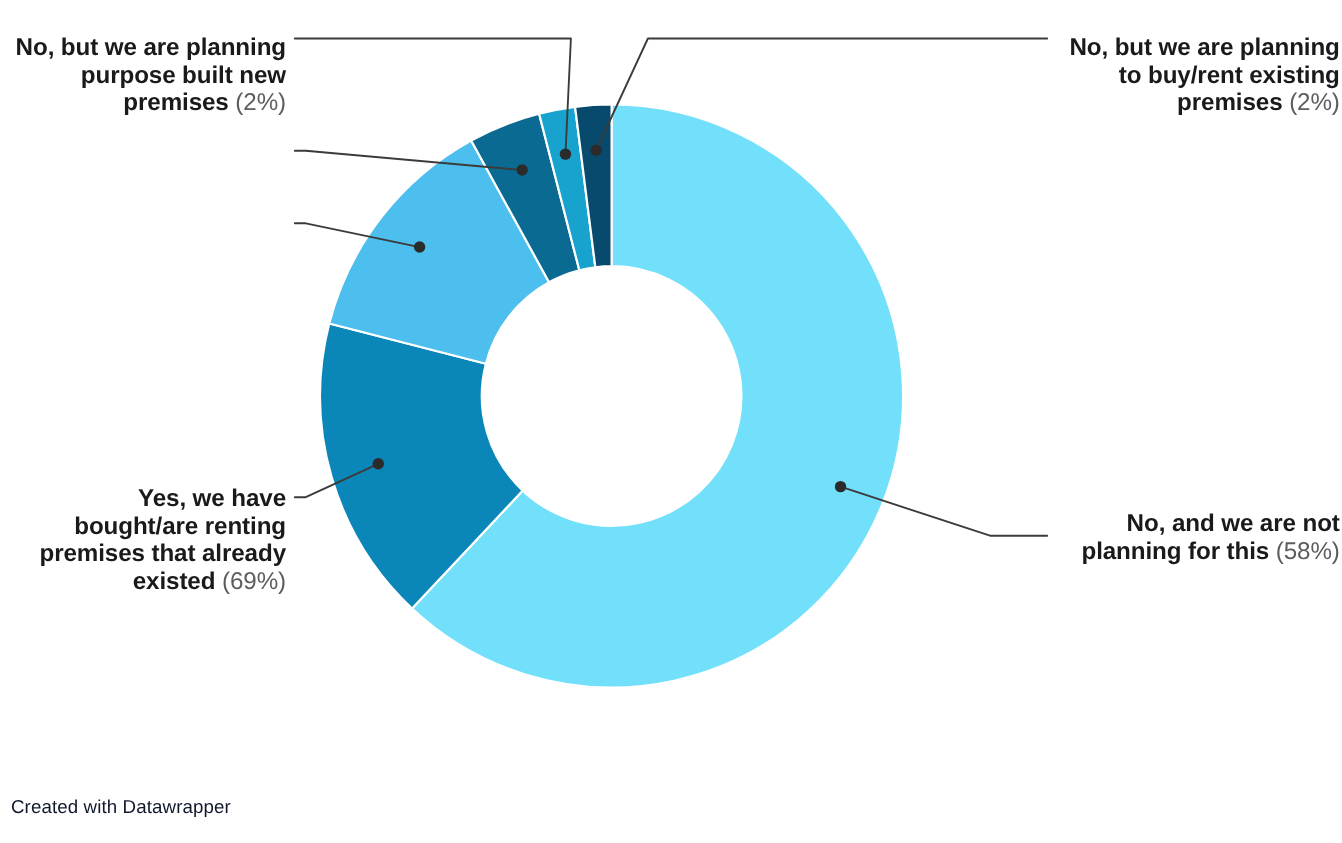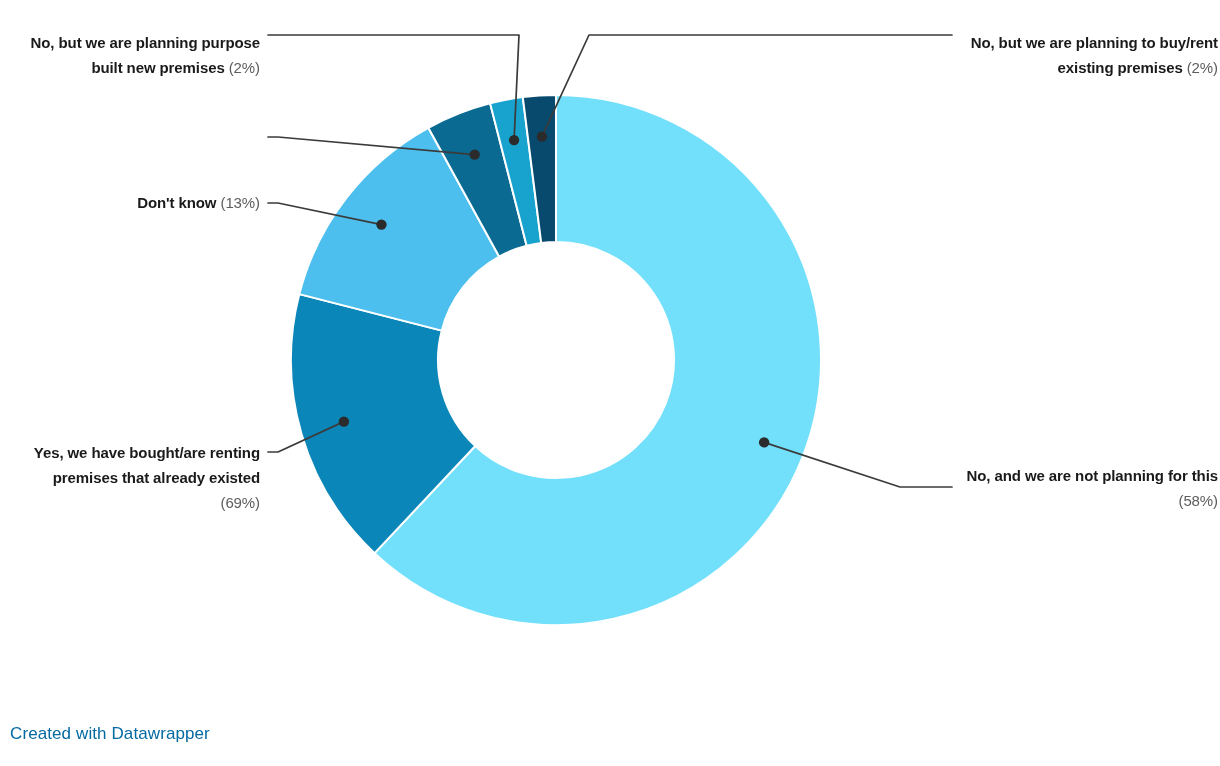--- a/index.html
+++ b/index.html
@@ -40,21 +40,21 @@
   .leader-dot {
     fill: #2b2b2b;
   }
   .slice-path {
     stroke: #ffffff;
     stroke-width: 2;
   }
 
   .label {
     position: absolute;
-    font-size: 15px;
+    font-size: 22px;
     line-height: 25px;
     color: #1a1a1a;
     font-weight: bold;
     letter-spacing: -0.1px;
   }
   .label .pct {
     font-weight: normal;
     color: #5d5d5d;
   }
   .label.right { text-align: right; }
@@ -65,21 +65,21 @@
   #lbl-dont-know                  { left: 14px;  top: 190px; width: 246px; }
   #lbl-yes-bought-renting         { left: 14px;  top: 440px; width: 246px; }
   #lbl-no-buy-rent-existing       { left: 962px; top: 30px;  width: 256px; }
   #lbl-no-not-planning            { left: 962px; top: 463px; width: 256px; }
 
   #footer-credit {
     position: absolute;
     left: 10px;
     bottom: 22px;
     font-size: 17px;
-    color: #0369a1;
+    color: #0f172a;
     font-weight: normal;
     letter-spacing: 0.1px;
   }
 </style>
 </head>
 <body>
 
 <div id="chart-root">
 
   <svg class="donut-svg" viewBox="0 0 1220 766">
@@ -112,24 +112,20 @@
         <circle cx="541.9449701085583" cy="136.60169710861572" r="5.2" class="leader-dot"></circle>
       </g>
   </svg>
 
   <div class="label left" id="lbl-no-planning-purpose-built">
     <span>No, but we are planning purpose built new premises</span>
     <span class="pct">(2%)</span>
   </div>
 
 
-  <div class="label left" id="lbl-dont-know">
-    <span>Don't know</span>
-    <span class="pct">(13%)</span>
-  </div>
 
   <div class="label left" id="lbl-yes-bought-renting">
     <span>Yes, we have bought/are renting premises that already existed</span>
     <span class="pct">(69%)</span>
   </div>
 
   <div class="label right" id="lbl-no-buy-rent-existing">
     <span>No, but we are planning to buy/rent existing premises</span>
     <span class="pct">(2%)</span>
   </div>

